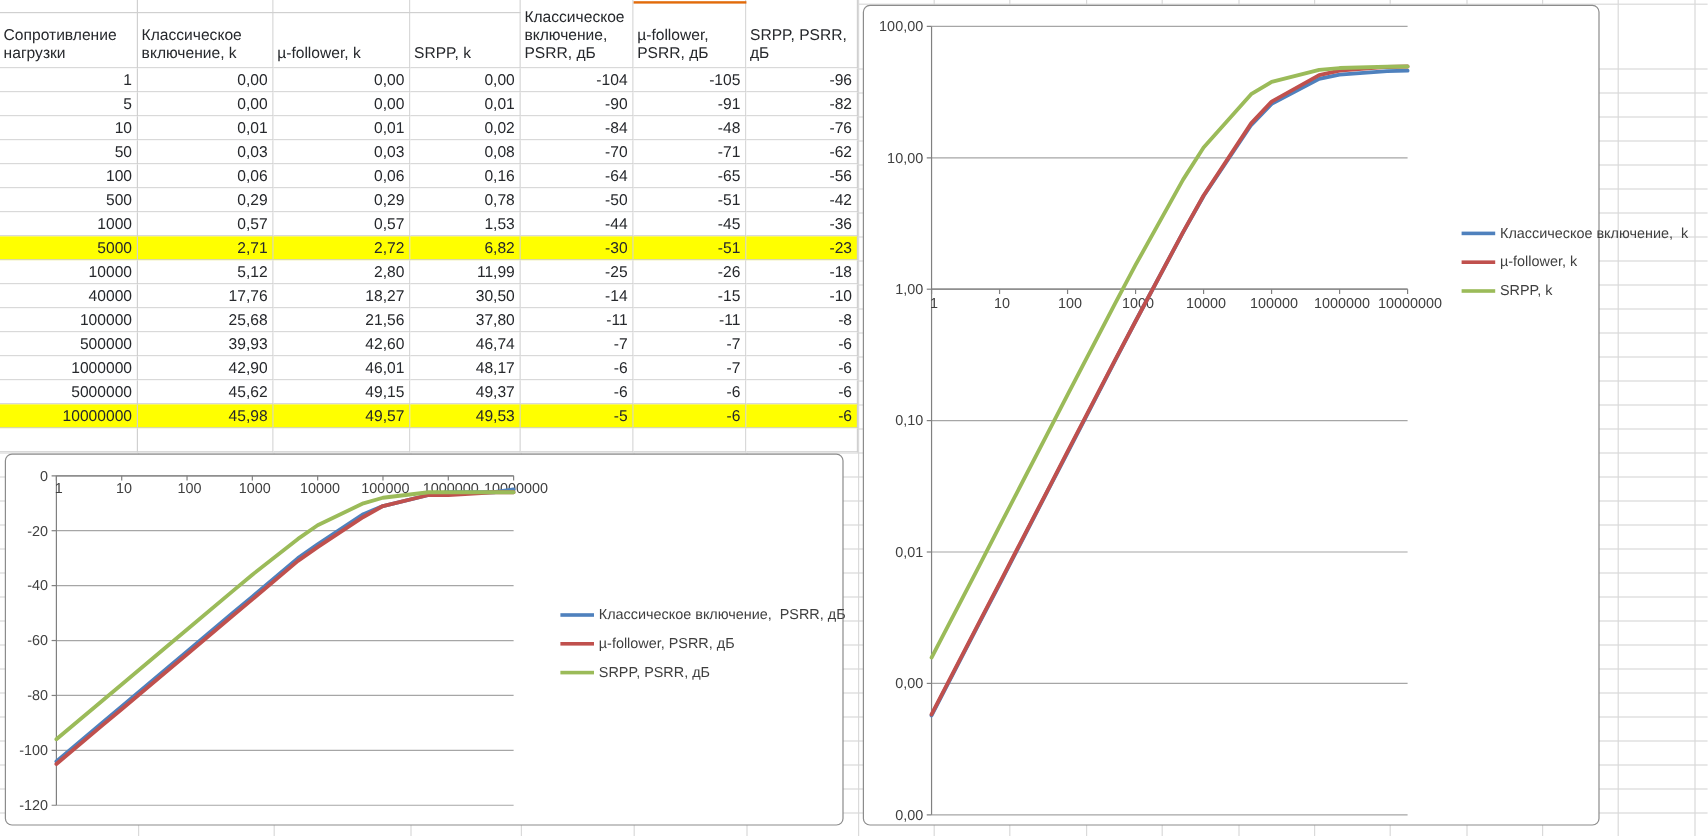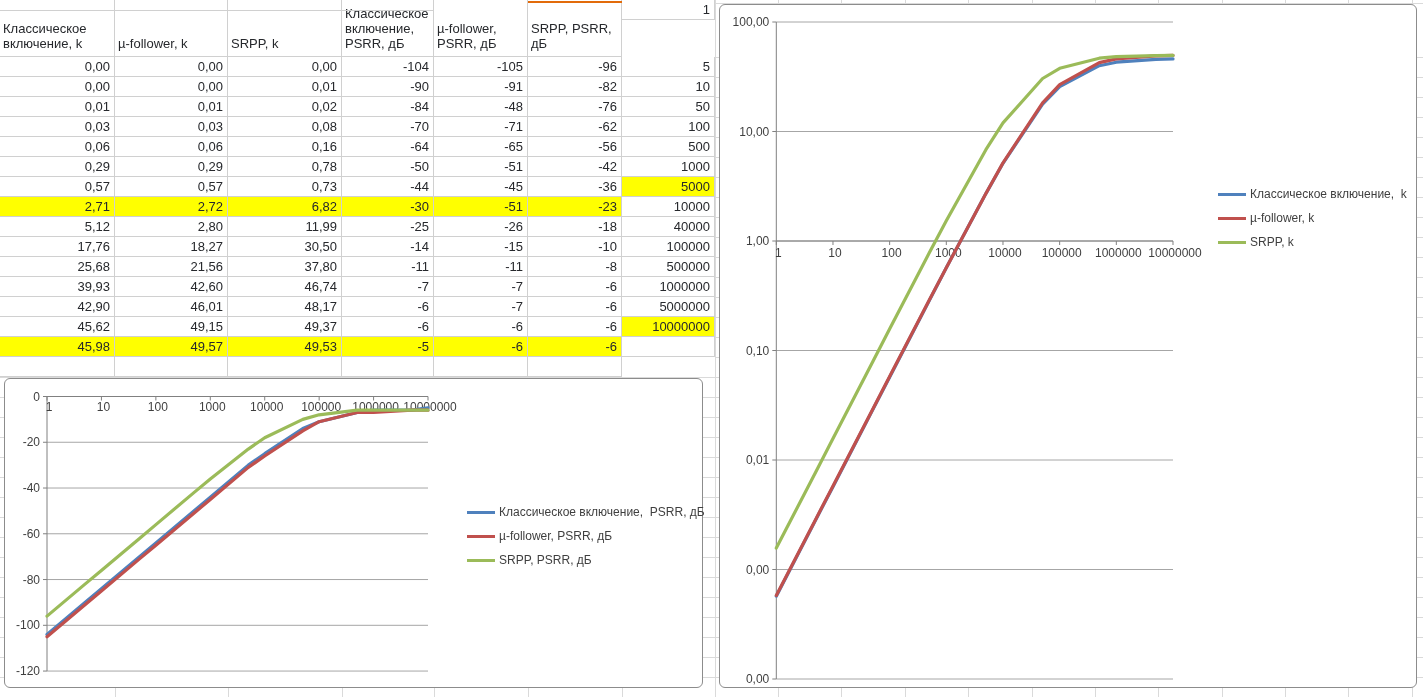--- a/index.html
+++ b/index.html
@@ -85,20 +85,21 @@
       <div class="gl glh" style="top: 577px;"></div>
       <div class="gl glh" style="top: 597px;"></div>
       <div class="gl glh" style="top: 617px;"></div>
       <div class="gl glh" style="top: 637px;"></div>
       <div class="gl glh" style="top: 657px;"></div>
       <div class="gl glh" style="top: 677px;"></div>
     </div>
 
   <div id="tablewrap">
     <div id="tbl">
+        <div class="cell hcell">Сопротивление нагрузки</div>
         <div class="cell hcell">Классическое включение, k</div>
         <div class="cell hcell">µ-follower, k</div>
         <div class="cell hcell">SRPP, k</div>
         <div class="cell hcell">Классическое включение, PSRR, дБ</div>
         <div class="cell hcell">µ-follower, PSRR, дБ</div>
         <div class="cell hcell">SRPP, PSRR, дБ</div>
         <div class="cell dcell">1</div>
         <div class="cell dcell">0,00</div>
         <div class="cell dcell">0,00</div>
         <div class="cell dcell">0,00</div>
@@ -136,21 +137,21 @@
         <div class="cell dcell">500</div>
         <div class="cell dcell">0,29</div>
         <div class="cell dcell">0,29</div>
         <div class="cell dcell">0,78</div>
         <div class="cell dcell">-50</div>
         <div class="cell dcell">-51</div>
         <div class="cell dcell">-42</div>
         <div class="cell dcell">1000</div>
         <div class="cell dcell">0,57</div>
         <div class="cell dcell">0,57</div>
-        <div class="cell dcell">0,73</div>
+        <div class="cell dcell">1,53</div>
         <div class="cell dcell">-44</div>
         <div class="cell dcell">-45</div>
         <div class="cell dcell">-36</div>
         <div class="cell dcell hl">5000</div>
         <div class="cell dcell hl">2,71</div>
         <div class="cell dcell hl">2,72</div>
         <div class="cell dcell hl">6,82</div>
         <div class="cell dcell hl">-30</div>
         <div class="cell dcell hl">-51</div>
         <div class="cell dcell hl">-23</div>
@@ -269,21 +270,21 @@
           <span class="legend-swatch" style="background: rgb(192, 80, 77); width: 28px;"></span>
           <span class="legend-label">µ-follower, PSRR, дБ</span>
         </div>
         <div class="legend-item">
           <span class="legend-swatch" style="background: rgb(155, 187, 89); width: 28px;"></span>
           <span class="legend-label">SRPP, PSRR, дБ</span>
         </div>
       </div>
   </div>
 
-  <div class="chart" id="chart-gain" style="left:719px;top:4px;width:698px;height:684px;">
+  <div class="chart" id="chart-gain" style="left:719px;top:4px;width:614px;height:684px;">
     <svg id="svg-gain" width="695" height="681">
         <line x1="56.3" y1="17" x2="452.99" y2="17" stroke="#a6a6a6" stroke-width="1"></line>
         <line x1="52.3" y1="17" x2="56.3" y2="17" stroke="#808080" stroke-width="1"></line>
         <text x="49.3" y="21" text-anchor="end">100,00</text>
         <line x1="56.3" y1="126.5" x2="452.99" y2="126.5" stroke="#a6a6a6" stroke-width="1"></line>
         <line x1="52.3" y1="126.5" x2="56.3" y2="126.5" stroke="#808080" stroke-width="1"></line>
         <text x="49.3" y="130.5" text-anchor="end">10,00</text>
         <line x1="56.3" y1="236" x2="452.99" y2="236" stroke="#a6a6a6" stroke-width="1"></line>
         <line x1="52.3" y1="236" x2="56.3" y2="236" stroke="#808080" stroke-width="1"></line>
         <text x="49.3" y="240" text-anchor="end">1,00</text>

